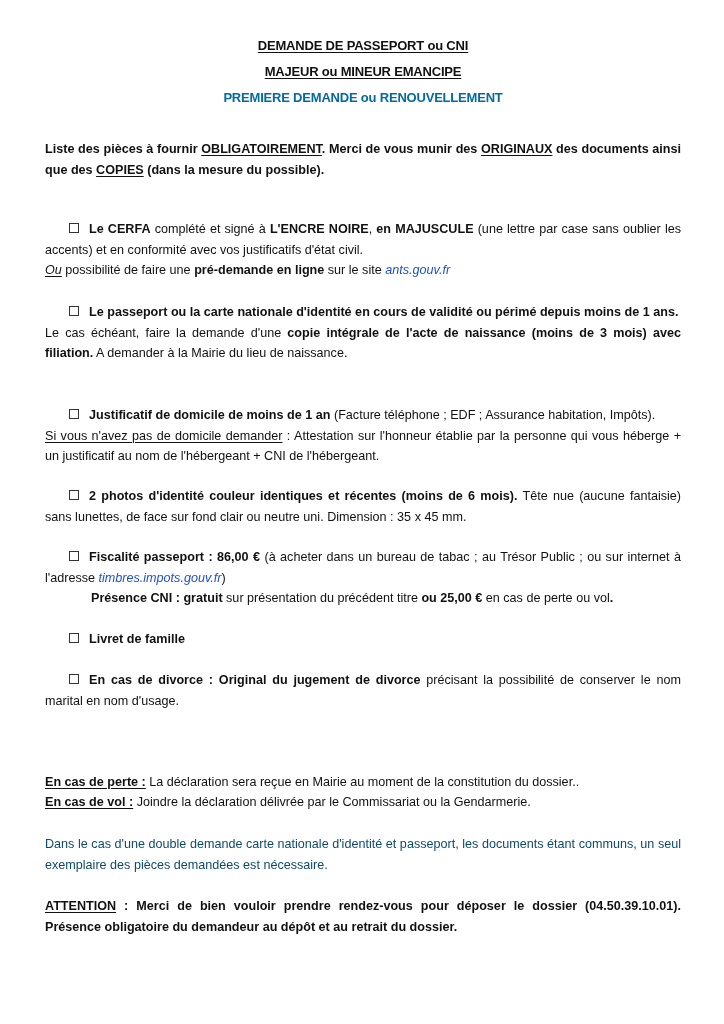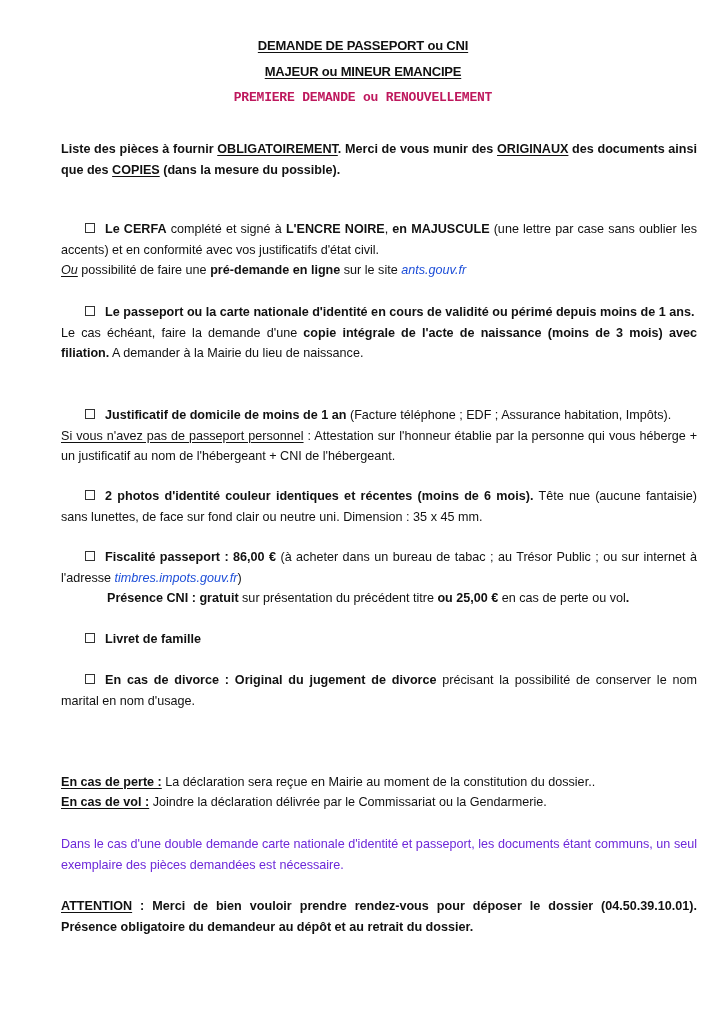--- a/index.html
+++ b/index.html
@@ -1,27 +1,27 @@
 <!DOCTYPE html>
 <html><head>
 <meta charset="utf-8">
 <style>
   html, body { margin: 0; padding: 0; background: #ffffff; }
   body { width: 724px; height: 1024px; position: relative; overflow: hidden;
          font-family: "Liberation Sans", sans-serif; color: #111; }
   .page { position: absolute; left: 45px; top: 0; width: 636px; font-size: 12.6px; line-height: 20.5px; }
   .title { position: absolute; left: 0; width: 636px; text-align: center; font-weight: bold; font-size: 13px; letter-spacing: -0.2px; }
   .u { text-decoration: underline; text-underline-offset: 2px; }
-  .blue-title { color: #be185d; font-family: Liberation Mono, monospace; }
-  .block { position: absolute; left: 16px; width: 636px; }
+  .blue-title { color: #0369a1; }
+  .block { position: absolute; left: 0; width: 636px; }
   .just { text-align: justify; text-align-last: left; }
   .b { font-weight: bold; }
   .link { color: #1d4ed8; font-style: italic; }
   .box { display: inline-block; width: 8px; height: 8px; border: 1px solid #333; margin: 0 10px 0 24px; vertical-align: 0px; }
-  .red { color: #6d28d9; }
+  .red { color: #0c4a6e; }
   .indent { padding-left: 46px; }
   .it { font-style: italic; }
 </style>
 </head>
 <body>
 
 <div class="page">
 
   <div class="title u" style="top:36px;">DEMANDE DE PASSEPORT ou CNI</div>
   <div class="title u" style="top:62px;">MAJEUR ou MINEUR EMANCIPE</div>
@@ -36,21 +36,21 @@
     <span class="u it">Ou</span><span> possibilité de faire une </span><span class="b">pré-demande en ligne</span><span> sur le site </span><span class="link">ants.gouv.fr</span>
   </div>
 
   <div class="block just" style="top:302px;">
     <span class="box"></span><span class="b">Le passeport ou la carte nationale d'identité en cours de validité ou périmé depuis moins de 1 ans.</span><br>
     <span>Le cas échéant, faire la demande d'une </span><span class="b">copie intégrale de l'acte de naissance (moins de 3 mois) avec filiation.</span><span> A demander à la Mairie du lieu de naissance.</span>
   </div>
 
   <div class="block just" style="top:405px;">
     <span class="box"></span><span class="b">Justificatif de domicile de moins de 1 an</span><span> (Facture téléphone ; EDF ; Assurance habitation, Impôts).</span><br>
-    <span class="u">Si vous n'avez pas de passeport personnel</span><span> : Attestation sur l'honneur établie par la personne qui vous héberge + un justificatif au nom de l'hébergeant + CNI de l'hébergeant.</span>
+    <span class="u">Si vous n'avez pas de domicile demander</span><span> : Attestation sur l'honneur établie par la personne qui vous héberge + un justificatif au nom de l'hébergeant + CNI de l'hébergeant.</span>
   </div>
 
   <div class="block just" style="top:486px;">
     <span class="box"></span><span class="b">2 photos d'identité couleur identiques et récentes (moins de 6 mois).</span><span> Tête nue (aucune fantaisie) sans lunettes, de face sur fond clair ou neutre uni. Dimension : 35 x 45 mm.</span>
   </div>
 
   <div class="block just" style="top:547px;">
     <span class="box"></span><span class="b">Fiscalité passeport : 86,00 €</span><span> (à acheter dans un bureau de tabac ; au Trésor Public ; ou sur internet à l'adresse </span><span class="link">timbres.impots.gouv.fr</span><span>)</span>
     <div class="indent"><span class="b">Présence CNI : gratuit</span><span> sur présentation du précédent titre </span><span class="b">ou 25,00 €</span><span> en cas de perte ou vol</span><span class="b">.</span></div>
   </div>

